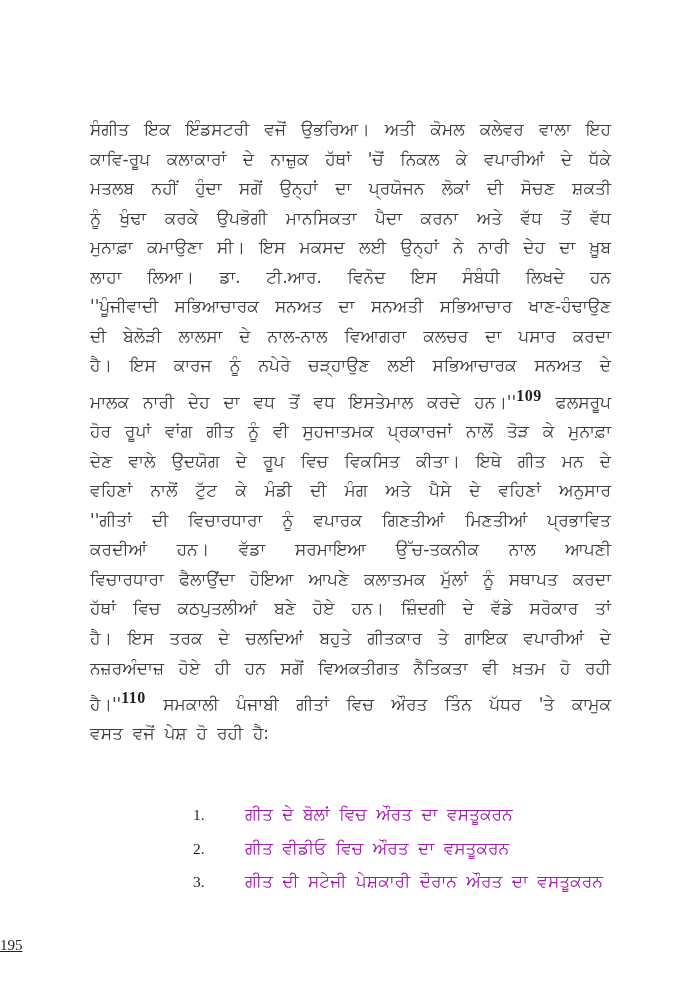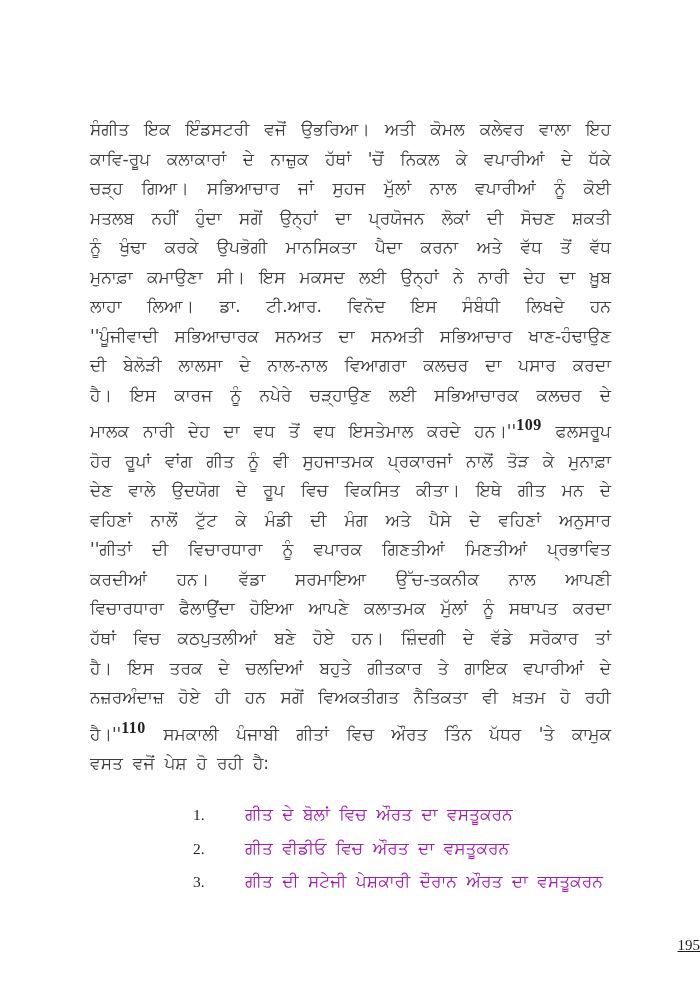--- a/index.html
+++ b/index.html
@@ -62,44 +62,43 @@
     font-size: 15.5px;
     color: #1f1f1f;
     word-spacing: normal;
   }
   .ltext { color: #a21caf; }
   .pagenum {
     position: absolute;
     top: 919px;
     left: 0;
     width: 700px;
-    text-align: right;
+    text-align: left;
     font-family: "Liberation Serif", serif;
     font-size: 15px;
     line-height: 20px;
     color: #1f1f1f;
     text-decoration: underline;
   }
 </style>
 </head>
 <body>
 
 <div class="page">
 
   <div class="textblock">
     <div class="pline"><span>ਸੰਗੀਤ ਇਕ ਇੰਡਸਟਰੀ ਵਜੋਂ ਉਭਰਿਆ। ਅਤੀ ਕੋਮਲ ਕਲੇਵਰ ਵਾਲਾ ਇਹ</span></div>
     <div class="pline"><span>ਕਾਵਿ-ਰੂਪ ਕਲਾਕਾਰਾਂ ਦੇ ਨਾਜ਼ੁਕ ਹੱਥਾਂ 'ਚੋਂ ਨਿਕਲ ਕੇ ਵਪਾਰੀਆਂ ਦੇ ਧੱਕੇ</span></div>
-    <div class="pline"><span>ਚੜ੍ਹ ਗਿਆ। ਸਭਿਆਚਾਰ ਜਾਂ ਸੁਹਜ ਮੁੱਲਾਂ ਨਾਲ ਵਪਾਰੀਆਂ ਨੂੰ ਕੋਈ</span></div>
     <div class="pline"><span>ਮਤਲਬ ਨਹੀਂ ਹੁੰਦਾ ਸਗੋਂ ਉਨ੍ਹਾਂ ਦਾ ਪ੍ਰਯੋਜਨ ਲੋਕਾਂ ਦੀ ਸੋਚਣ ਸ਼ਕਤੀ</span></div>
     <div class="pline"><span>ਨੂੰ ਖੁੰਢਾ ਕਰਕੇ ਉਪਭੋਗੀ ਮਾਨਸਿਕਤਾ ਪੈਦਾ ਕਰਨਾ ਅਤੇ ਵੱਧ ਤੋਂ ਵੱਧ</span></div>
     <div class="pline"><span>ਮੁਨਾਫ਼ਾ ਕਮਾਉਣਾ ਸੀ। ਇਸ ਮਕਸਦ ਲਈ ਉਨ੍ਹਾਂ ਨੇ ਨਾਰੀ ਦੇਹ ਦਾ ਖ਼ੂਬ</span></div>
     <div class="pline"><span>ਲਾਹਾ ਲਿਆ। ਡਾ. ਟੀ.ਆਰ. ਵਿਨੋਦ ਇਸ ਸੰਬੰਧੀ ਲਿਖਦੇ ਹਨ</span></div>
     <div class="pline"><span>''ਪੂੰਜੀਵਾਦੀ ਸਭਿਆਚਾਰਕ ਸਨਅਤ ਦਾ ਸਨਅਤੀ ਸਭਿਆਚਾਰ ਖਾਣ-ਹੰਢਾਉਣ</span></div>
     <div class="pline"><span>ਦੀ ਬੇਲੋੜੀ ਲਾਲਸਾ ਦੇ ਨਾਲ-ਨਾਲ ਵਿਆਗਰਾ ਕਲਚਰ ਦਾ ਪਸਾਰ ਕਰਦਾ</span></div>
-    <div class="pline"><span>ਹੈ। ਇਸ ਕਾਰਜ ਨੂੰ ਨਪੇਰੇ ਚੜ੍ਹਾਉਣ ਲਈ ਸਭਿਆਚਾਰਕ ਕਲਚਰ ਦੇ</span></div>
+    <div class="pline"><span>ਹੈ। ਇਸ ਕਾਰਜ ਨੂੰ ਨਪੇਰੇ ਚੜ੍ਹਾਉਣ ਲਈ ਸਭਿਆਚਾਰਕ ਸਨਅਤ ਦੇ</span></div>
     <div class="pline"><span>ਮਾਲਕ ਨਾਰੀ ਦੇਹ ਦਾ ਵਧ ਤੋਂ ਵਧ ਇਸਤੇਮਾਲ ਕਰਦੇ ਹਨ।''</span><span class="sup">109</span><span> ਫਲਸਰੂਪ</span></div>
     <div class="pline"><span>ਹੋਰ ਰੂਪਾਂ ਵਾਂਗ ਗੀਤ ਨੂੰ ਵੀ ਸੁਹਜਾਤਮਕ ਪ੍ਰਕਾਰਜਾਂ ਨਾਲੋਂ ਤੋੜ ਕੇ ਮੁਨਾਫ਼ਾ</span></div>
     <div class="pline"><span>ਦੇਣ ਵਾਲੇ ਉਦਯੋਗ ਦੇ ਰੂਪ ਵਿਚ ਵਿਕਸਿਤ ਕੀਤਾ। ਇਥੇ ਗੀਤ ਮਨ ਦੇ</span></div>
     <div class="pline"><span>ਵਹਿਣਾਂ ਨਾਲੋਂ ਟੁੱਟ ਕੇ ਮੰਡੀ ਦੀ ਮੰਗ ਅਤੇ ਪੈਸੇ ਦੇ ਵਹਿਣਾਂ ਅਨੁਸਾਰ</span></div>
     <div class="pline"><span>''ਗੀਤਾਂ ਦੀ ਵਿਚਾਰਧਾਰਾ ਨੂੰ ਵਪਾਰਕ ਗਿਣਤੀਆਂ ਮਿਣਤੀਆਂ ਪ੍ਰਭਾਵਿਤ</span></div>
     <div class="pline"><span>ਕਰਦੀਆਂ ਹਨ। ਵੱਡਾ ਸਰਮਾਇਆ ਉੱਚ-ਤਕਨੀਕ ਨਾਲ ਆਪਣੀ</span></div>
     <div class="pline"><span>ਵਿਚਾਰਧਾਰਾ ਫੈਲਾਉਂਦਾ ਹੋਇਆ ਆਪਣੇ ਕਲਾਤਮਕ ਮੁੱਲਾਂ ਨੂੰ ਸਥਾਪਤ ਕਰਦਾ</span></div>
     <div class="pline"><span>ਹੱਥਾਂ ਵਿਚ ਕਠਪੁਤਲੀਆਂ ਬਣੇ ਹੋਏ ਹਨ। ਜ਼ਿੰਦਗੀ ਦੇ ਵੱਡੇ ਸਰੋਕਾਰ ਤਾਂ</span></div>
     <div class="pline"><span>ਹੈ। ਇਸ ਤਰਕ ਦੇ ਚਲਦਿਆਂ ਬਹੁਤੇ ਗੀਤਕਾਰ ਤੇ ਗਾਇਕ ਵਪਾਰੀਆਂ ਦੇ</span></div>
     <div class="pline"><span>ਨਜ਼ਰਅੰਦਾਜ਼ ਹੋਏ ਹੀ ਹਨ ਸਗੋਂ ਵਿਅਕਤੀਗਤ ਨੈਤਿਕਤਾ ਵੀ ਖ਼ਤਮ ਹੋ ਰਹੀ</span></div>

